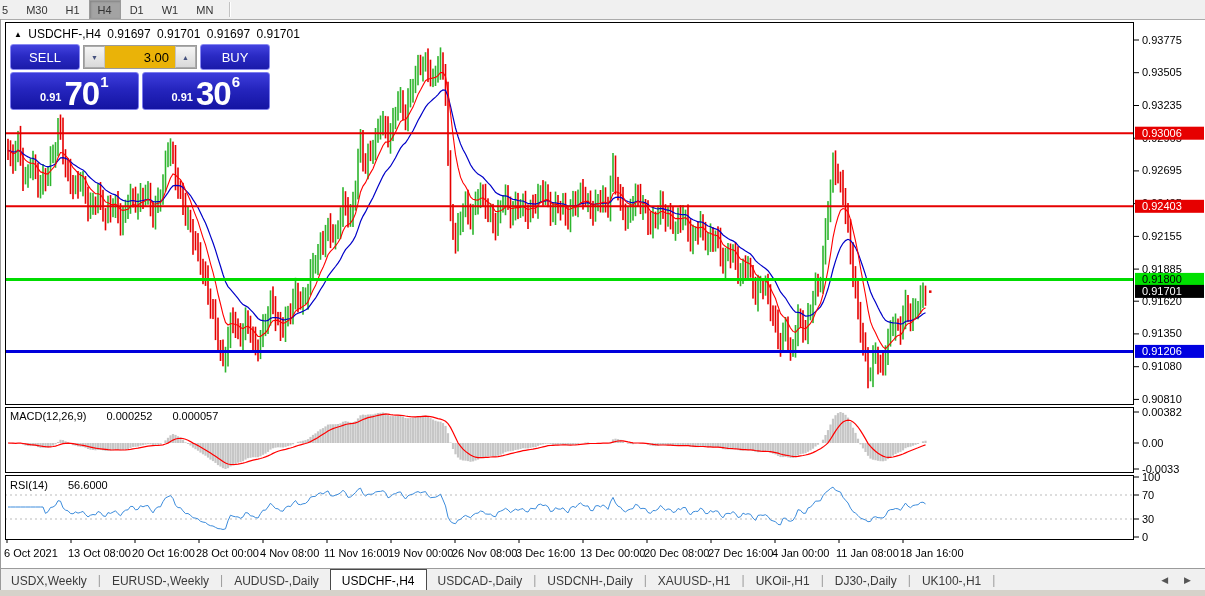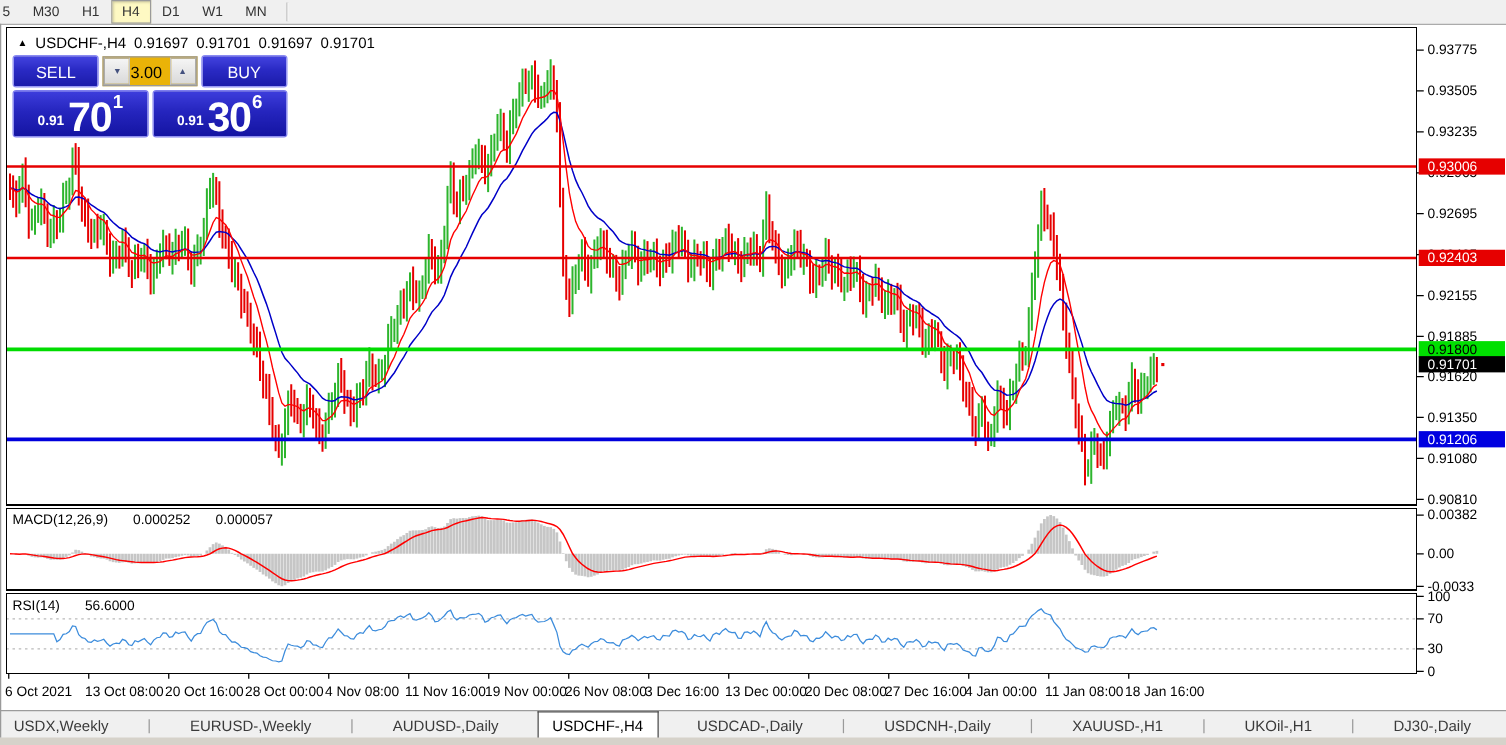--- a/index.html
+++ b/index.html
@@ -12,31 +12,31 @@
   .toolbar{
     position:absolute;left:0;top:0;width:1205px;height:19px;background:#F0F0F0;
     border-bottom:1px solid #ABABAB;display:flex;align-items:center;
     font-size:11px;color:#333;z-index:5;
   }
   .tf-btn{
     height:17px;padding:0 8px;display:flex;align-items:center;justify-content:center;
     background:transparent;border:1px solid transparent;cursor:default;white-space:nowrap;
   }
   .tf-btn:first-child{margin-left:-7px}
-  .tf-btn.active{background:#fef9c3;border:1px solid #9a9a9a;box-shadow:inset 1px 1px 2px rgba(0,0,0,.18)}
+  .tf-btn.active{background:#a3a3a3;border:1px solid #9a9a9a;box-shadow:inset 1px 1px 2px rgba(0,0,0,.18)}
   .toolbar-sep{width:1px;height:15px;background:#C2C2C2;border-right:1px solid #fff;margin:0 7px}
   .left-edge{position:absolute;left:0;top:19px;width:1px;height:571px;background:#9a9a9a;z-index:6}
   
   #chart-svg{position:absolute;left:0;top:0;z-index:1}
   
   .quote-header{position:absolute;left:14px;top:27px;font-size:12px;color:#000;z-index:4;white-space:nowrap}
   .collapse-icon{font-size:8px;margin-right:5px;vertical-align:1px;color:#000}
   .quote-header span{margin-right:3px}
   
-  .trade-panel{position:absolute;left:10px;top:44px;width:220px;z-index:4}
+  .trade-panel{position:absolute;left:10px;top:44px;width:260px;z-index:4}
   .tp-row1{display:flex;height:26px;align-items:stretch}
   .btn-trade{
     width:68px;color:#fff;font-size:13px;
     background:linear-gradient(#4343DF 0%,#2A2AC4 45%,#1B1BAA 100%);
     border:1px solid #8A8AF2;border-radius:3px;cursor:pointer;
     display:flex;align-items:center;justify-content:center;
   }
   .spinner{flex:1;display:flex;margin:1px 3px;border:1px solid #9a9a9a;background:#eab308}
   .spin-btn{
     width:19px;background:linear-gradient(#F5F5F5,#D9D9D9);border:1px solid #ABABAB;
@@ -57,21 +57,21 @@
   .pb-sup{font-size:15px;font-weight:bold;line-height:14px;margin-left:1px;align-self:flex-start;margin-top:2px}
   
   .ind-label{position:absolute;font-size:11px;color:#000;z-index:3;white-space:nowrap}
   .ind-label span{margin-right:17px}
   #macd-label{left:10px;top:410px}
   #rsi-label{left:10px;top:479px}
   
   .tabbar{
     position:absolute;left:0;top:568px;width:1205px;height:22px;background:#F0F0F0;
     border-top:1px solid #9B9B9B;display:flex;align-items:flex-end;
-    font-size:12px;color:#3a3a3a;z-index:5;gap:20px;
+    font-size:12px;color:#3a3a3a;z-index:5;
   }
   .tab{height:20px;display:flex;align-items:center;padding:0 11px;cursor:pointer;white-space:nowrap}
   .tab.active{background:#fff;border:1px solid #4a4a4a;border-bottom:none;height:21px;color:#000}
   .tab-sep{color:#9a9a9a;align-self:center;cursor:default}
   .tab-nav{margin-left:auto;margin-right:14px;display:flex;gap:16px;color:#555;font-size:9px;align-self:center;cursor:pointer}
   .status-strip{position:absolute;left:0;top:590px;width:1205px;height:6px;background:#D6D2CA;z-index:5}
 </style>
 </head>
 <body>
 

